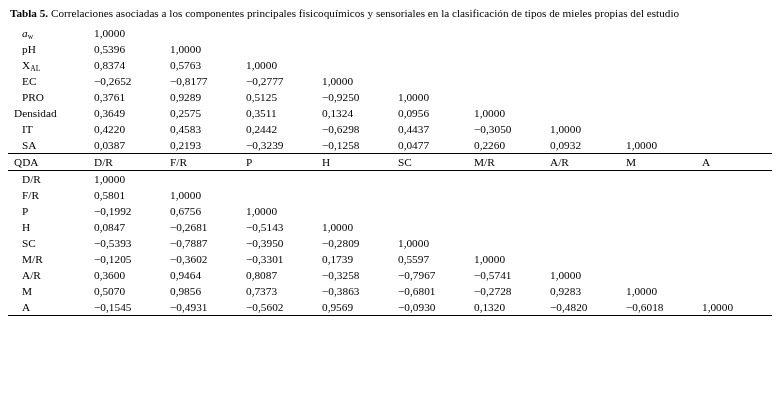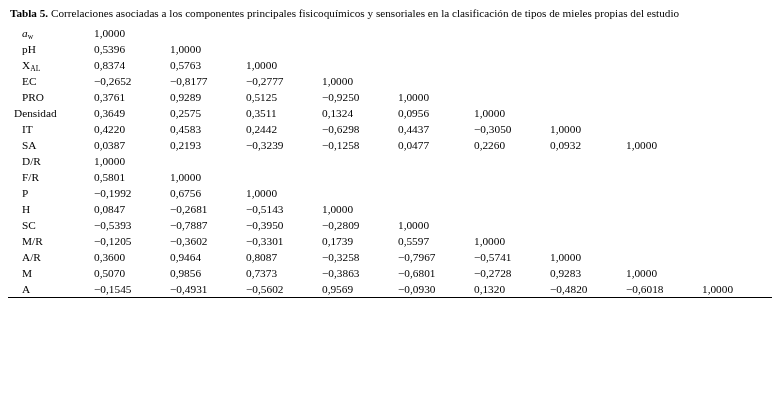--- a/index.html
+++ b/index.html
@@ -193,20 +193,32 @@
         <td>0,2193</td>
         <td>−0,3239</td>
         <td>−0,1258</td>
         <td>0,0477</td>
         <td>0,2260</td>
         <td>0,0932</td>
         <td>1,0000</td>
         <td></td>
       </tr>
 
+      <tr class="hdr">
+        <td class="rowlabel-first">QDA</td>
+        <td>D/R</td>
+        <td>F/R</td>
+        <td>P</td>
+        <td>H</td>
+        <td>SC</td>
+        <td>M/R</td>
+        <td>A/R</td>
+        <td>M</td>
+        <td>A</td>
+      </tr>
 
       <tr>
         <td class="rowlabel">D/R</td>
         <td>1,0000</td>
         <td></td>
         <td></td>
         <td></td>
         <td></td>
         <td></td>
         <td></td>

